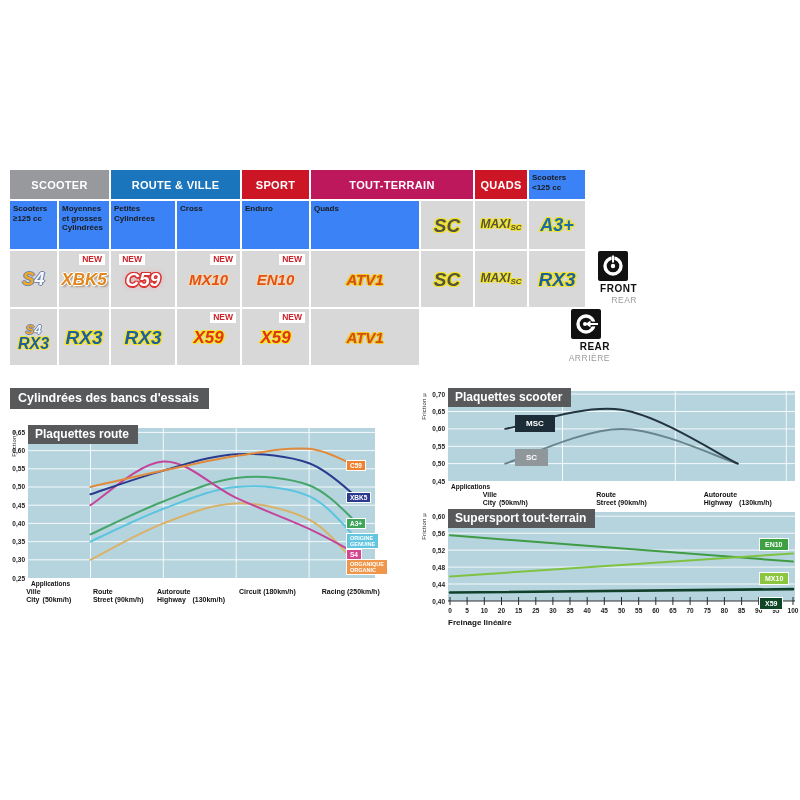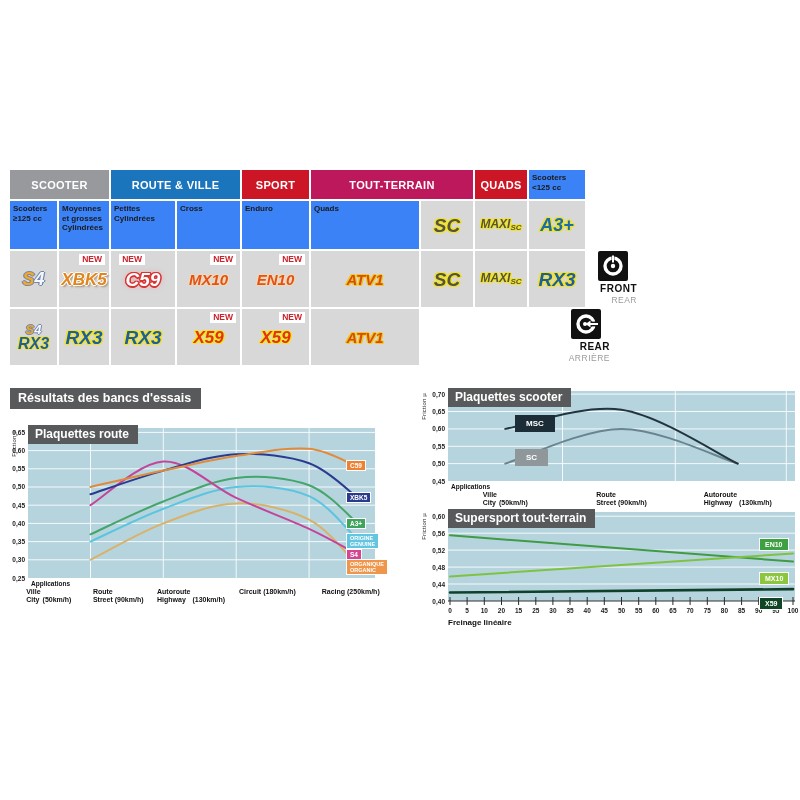--- a/index.html
+++ b/index.html
@@ -185,21 +185,21 @@
         <rect x="19" y="12.6" width="8" height="4.8" fill="#111"></rect>
         <path d="M 27 15 L 19 15" stroke="#fff" stroke-width="2"></path>
         <path d="M 19.5 11.6 L 14.5 15 L 19.5 18.4 Z" fill="#fff"></path>
         <circle cx="14" cy="15" r="2" fill="#fff"></circle>
       </svg>
     </div>
     <div class="axle-en">REAR</div>
     <div class="axle-fr">ARRIÈRE</div>
   </div>
 
-  <div id="section-title">Résultats des bancs d'essais</div>
+  <div id="section-title">Cylindrées des bancs d'essais</div>
 
   <div class="chart" id="chart-route">
       <div class="plot" style="left: 18px; top: 4px; width: 347px; height: 150px;">
         <svg width="347" height="164">
           <line x1="0" y1="4.4" x2="347" y2="4.4" stroke="#ffffff" stroke-opacity="0.85" stroke-width="1"></line>
           <line x1="0" y1="22.6" x2="347" y2="22.6" stroke="#ffffff" stroke-opacity="0.85" stroke-width="1"></line>
           <line x1="0" y1="40.8" x2="347" y2="40.8" stroke="#ffffff" stroke-opacity="0.85" stroke-width="1"></line>
           <line x1="0" y1="59.0" x2="347" y2="59.0" stroke="#ffffff" stroke-opacity="0.85" stroke-width="1"></line>
           <line x1="0" y1="77.2" x2="347" y2="77.2" stroke="#ffffff" stroke-opacity="0.85" stroke-width="1"></line>
           <line x1="0" y1="95.4" x2="347" y2="95.4" stroke="#ffffff" stroke-opacity="0.85" stroke-width="1"></line>

